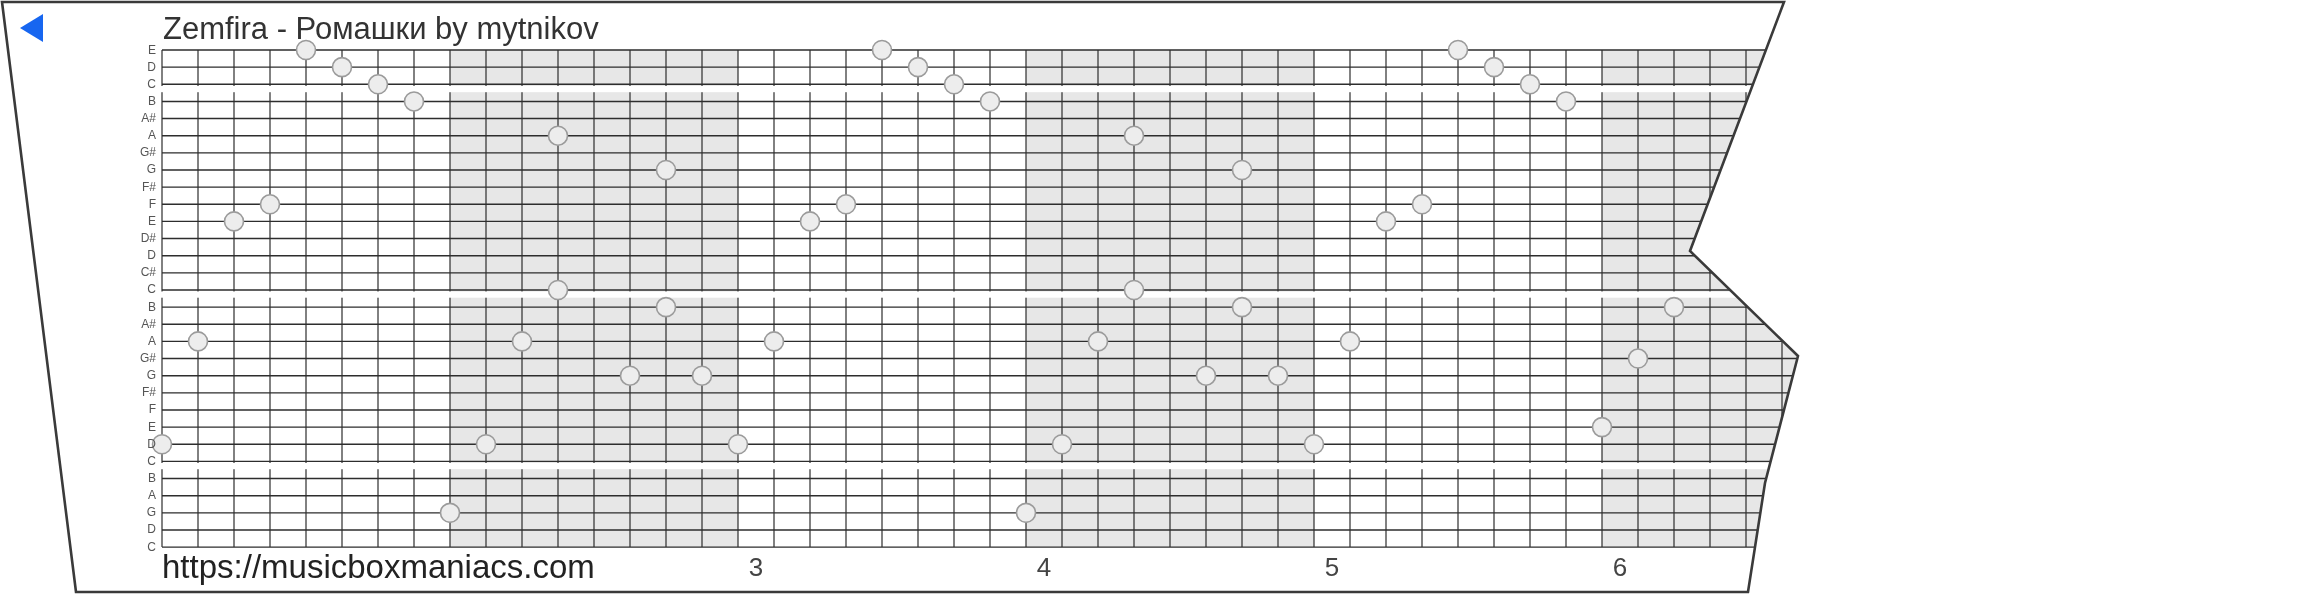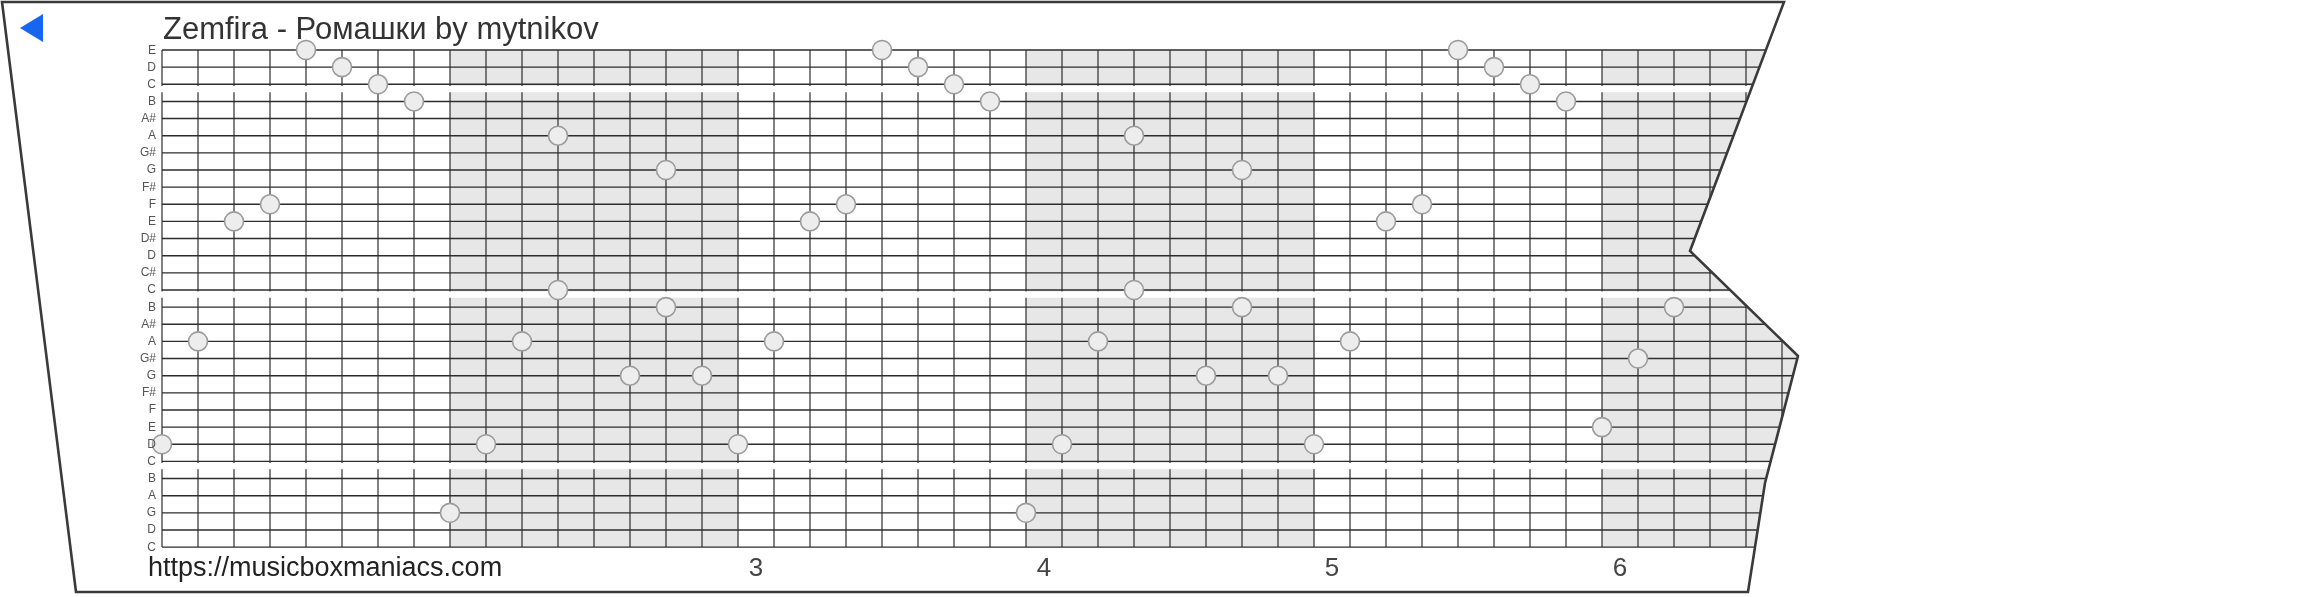--- a/index.html
+++ b/index.html
@@ -2,21 +2,21 @@
 <html><head>
 <meta charset="utf-8">
 <style>
   html,body{margin:0;padding:0;background:#ffffff;}
   body{width:2310px;height:597px;position:relative;overflow:hidden;
        font-family:"Liberation Sans","DejaVu Sans",sans-serif;}
   #stage{position:absolute;left:0;top:0;width:2310px;height:597px;}
   #strip-svg{position:absolute;left:0;top:0;}
   .overlay{position:absolute;left:0;top:0;width:2310px;height:597px;pointer-events:none;}
   .title{position:absolute;left:163px;top:12px;font-size:31px;line-height:34px;color:#333;white-space:nowrap;}
-  .url{position:absolute;left:148px;top:552px;font-size:27px;line-height:30px;color:#222;white-space:nowrap;}
+  .url{position:absolute;left:162px;top:552px;font-size:33px;line-height:30px;color:#222;white-space:nowrap;}
   .preview{position:absolute;left:1843px;top:258px;font-size:97px;line-height:100px;
            letter-spacing:-3px;color:#8b8b8b;white-space:nowrap;}
   .back-tri{position:absolute;left:20px;top:14px;width:0;height:0;
             border-top:14px solid transparent;border-bottom:14px solid transparent;
             border-right:23px solid #1766f0;cursor:pointer;pointer-events:auto;}
   .note-label{position:absolute;width:44px;text-align:right;font-size:12px;line-height:13px;color:#555;}
   .beat-number{position:absolute;transform:translateX(-50%);font-size:26px;line-height:28px;color:#444;}
 </style>
 </head>
 <body>

